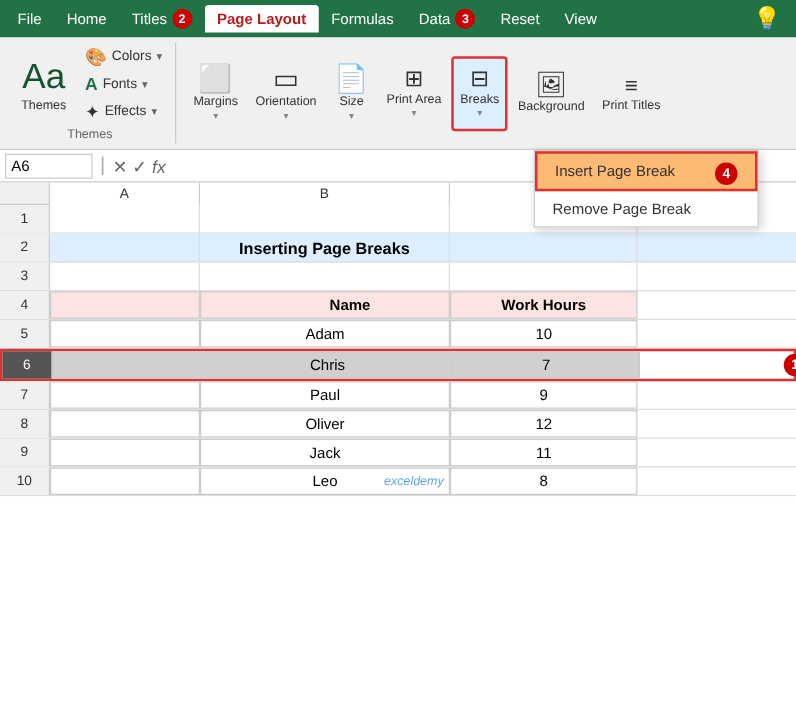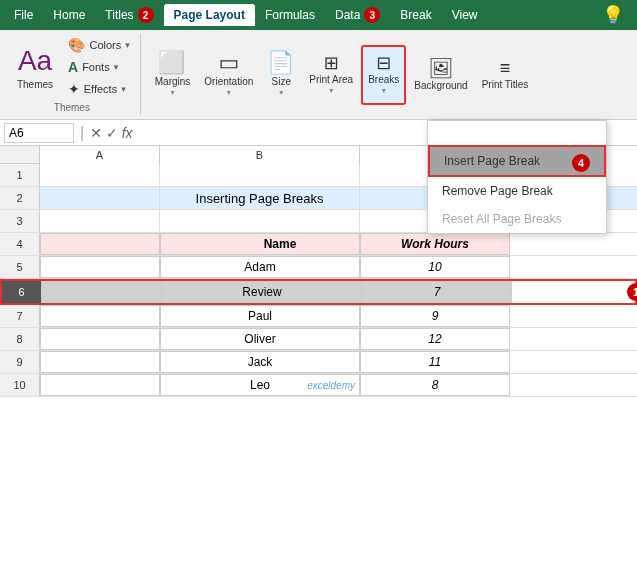--- a/index.html
+++ b/index.html
@@ -16,21 +16,21 @@
     .ribbon-tab {
       color: #fff;
       padding: 4px 10px;
       font-size: 12px;
       cursor: pointer;
       border-radius: 3px 3px 0 0;
       text-align: center;
     }
     .ribbon-tab.active {
       background: #fff;
-      color: #0c4a6e;
+      color: #b91c1c;
       font-weight: 600;
     }
     .ribbon-tab-badge {
       display: inline-flex;
       align-items: center;
       justify-content: center;
       background: #c00;
       color: #fff;
       border-radius: 50%;
       width: 16px;
@@ -126,21 +126,21 @@
       display: flex;
       flex-direction: column;
       align-items: center;
       justify-content: center;
       cursor: pointer;
       padding: 4px;
       min-width: 50px;
     }
     .themes-icon {
       font-size: 28px;
-      color: #701a75;
+      color: #14532d;
     }
 
     
     .formula-bar {
       display: flex;
       align-items: center;
       height: 26px;
       border-bottom: 1px solid #ccc;
       background: #fff;
       padding: 0 4px;
@@ -227,24 +227,23 @@
       top: 120px;
       right: 30px;
     }
     .dropdown-item {
       padding: 7px 14px;
       cursor: pointer;
       font-size: 12px;
       color: #333;
     }
     .dropdown-item.highlighted {
-      background: #a3a3a3;
+      background: #fdba74;
       border: 2px solid #e03030;
       font-weight: 500;
-      margin-top: 24px;
     }
     .dropdown-item.disabled { color: #aaa; cursor: default; }
 
     
     .badge {
       display: inline-flex;
       align-items: center;
       justify-content: center;
       background: #c00;
       color: #fff;
@@ -261,39 +260,39 @@
 
     .title-row {
       background: #ddeeff;
     }
     .header-row .cell {
       background: #fce4e4;
       font-weight: bold;
     }
     .cell-a { width: 120px; min-width: 120px; }
     .cell-b { width: 200px; min-width: 200px; }
-    .cell-c { width: 150px; min-width: 150px; font-style: italic; }
+    .cell-c { width: 150px; min-width: 150px; }
   </style>
 </head>
 <body>
 
 <div class="ribbon-tabs">
   <div class="ribbon-tab">File</div>
   <div class="ribbon-tab">Home</div>
   <div class="ribbon-tab" style="display:flex;align-items:center;">
     <span>Titles</span>
     <span class="ribbon-tab-badge">2</span>
   </div>
   <div class="ribbon-tab active">Page Layout</div>
   <div class="ribbon-tab">Formulas</div>
   <div class="ribbon-tab" style="display:flex;align-items:center;">
     <span>Data</span>
     <span class="ribbon-tab-badge">3</span>
   </div>
-  <div class="ribbon-tab">Break</div>
+  <div class="ribbon-tab">Reset</div>
   <div class="ribbon-tab">View</div>
   <div style="margin-left:auto; color:#fff; font-size:18px; padding:4px 8px;">💡</div>
 </div>
 
 <div class="ribbon">
 
   <div class="ribbon-group">
     <div class="ribbon-group-content">
       <div class="themes-btn">
         <div class="themes-icon">Aa</div>
@@ -382,21 +381,21 @@
   <div class="sheet-row">
     <div class="row-number">1</div>
     <div class="cell cell-a"></div>
     <div class="cell cell-b"></div>
     <div class="cell cell-c"></div>
   </div>
 
   <div class="sheet-row title-row">
     <div class="row-number">2</div>
     <div class="cell cell-a"></div>
-    <div class="cell cell-b" style="font-weight:normal;font-size:13px;">Inserting Page Breaks</div>
+    <div class="cell cell-b" style="font-weight:bold;font-size:13px;">Inserting Page Breaks</div>
     <div class="cell cell-c"></div>
   </div>
 
   <div class="sheet-row">
     <div class="row-number">3</div>
     <div class="cell cell-a"></div>
     <div class="cell cell-b"></div>
     <div class="cell cell-c"></div>
   </div>
 
@@ -410,21 +409,21 @@
   <div class="sheet-row">
     <div class="row-number">5</div>
     <div class="cell cell-a" style="border:1px solid #ccc;"></div>
     <div class="cell cell-b" style="border:1px solid #ccc;">Adam</div>
     <div class="cell cell-c" style="border:1px solid #ccc;">10</div>
   </div>
 
   <div class="sheet-row row-selected" style="position:relative;border:2px solid #e03030;">
     <div class="row-number" style="background:#555;color:#fff;">6</div>
     <div class="cell cell-a" style="background:#d0d0d0;border:1px solid #ccc;"></div>
-    <div class="cell cell-b" style="background:#d0d0d0;border:1px solid #ccc;">Review</div>
+    <div class="cell cell-b" style="background:#d0d0d0;border:1px solid #ccc;">Chris</div>
     <div class="cell cell-c" style="background:#d0d0d0;border:1px solid #ccc;">7</div>
     <span class="badge badge-overlay" style="right:-10px;top:2px;">1</span>
   </div>
 
   <div class="sheet-row">
     <div class="row-number">7</div>
     <div class="cell cell-a" style="border:1px solid #ccc;"></div>
     <div class="cell cell-b" style="border:1px solid #ccc;">Paul</div>
     <div class="cell cell-c" style="border:1px solid #ccc;">9</div>
   </div>
@@ -453,14 +452,13 @@
     <div class="cell cell-c" style="border:1px solid #ccc;">8</div>
   </div>
 </div>
 
 <div class="dropdown-menu">
   <div class="dropdown-item highlighted" style="border:2px solid #e03030;">
     <span>Insert Page Break</span>
     <span class="badge" style="float:right;">4</span>
   </div>
   <div class="dropdown-item">Remove Page Break</div>
-  <div class="dropdown-item disabled">Reset All Page Breaks</div>
 </div>
 
 </body></html>

